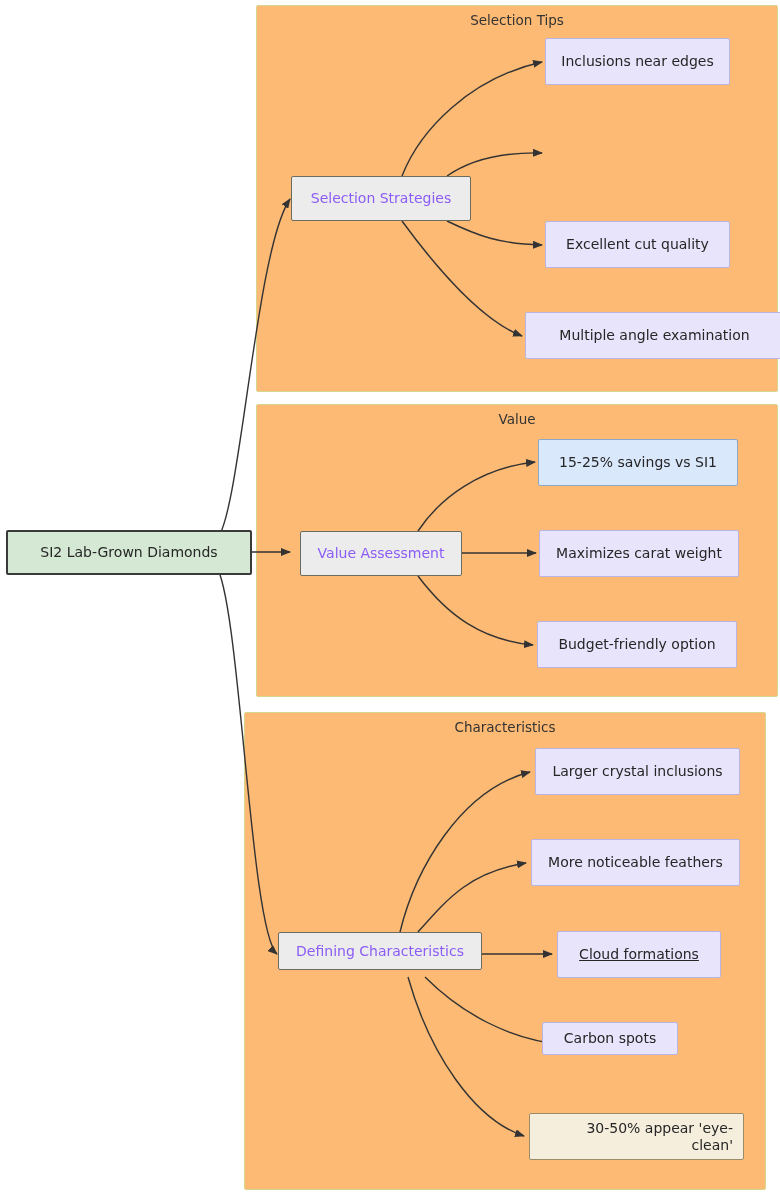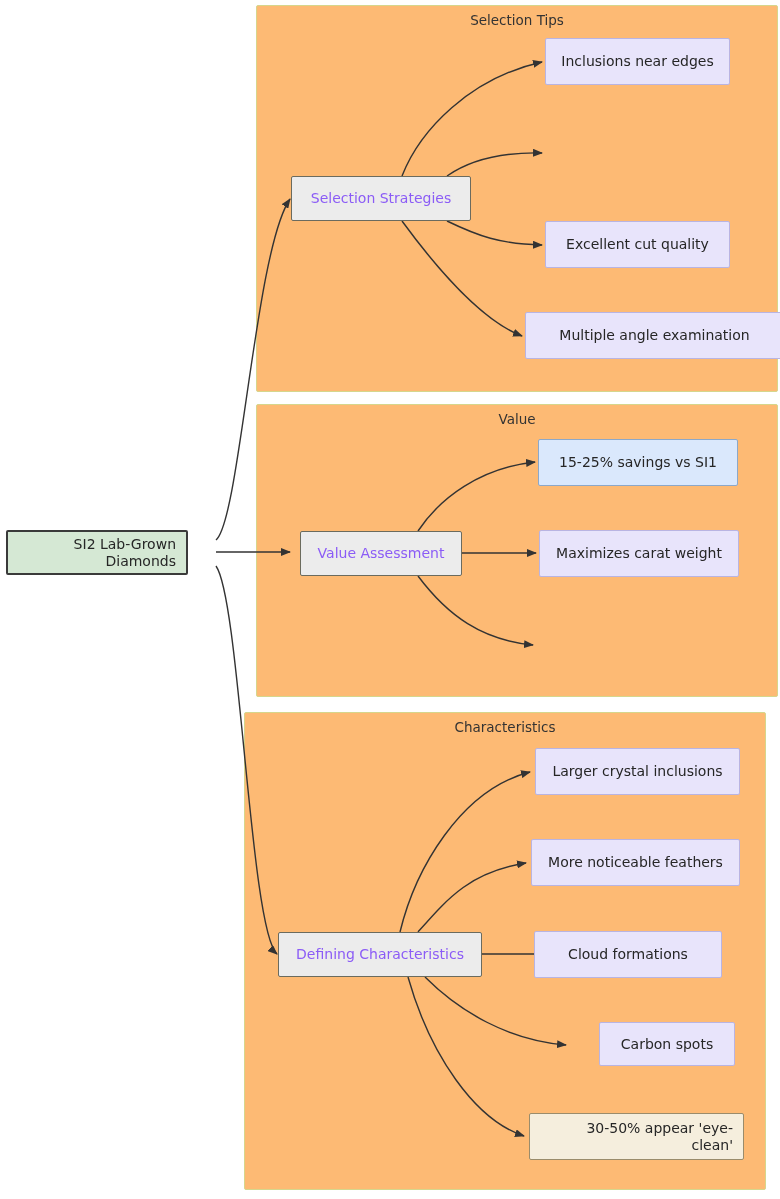--- a/index.html
+++ b/index.html
@@ -122,43 +122,44 @@
       <path d="M418,576 C448,616 482,640 533,645"></path>
 
       <path d="M400,932 C415,870 460,790 530,772"></path>
       <path d="M418,932 C448,898 470,872 526,863"></path>
       <path d="M482,954 L552,954"></path>
       <path d="M425,977 C460,1012 508,1040 566,1045"></path>
       <path d="M408,977 C430,1055 475,1120 524,1136"></path>
     </g>
   </svg>
 
-  <div class="node node-root" style="left:6px; top:530px; width:182px; height:45px;">SI2 Lab-Grown Diamonds</div>
+  <div class="node node-root" style="left:6px; top:530px; width:246px; height:45px;">SI2 Lab-Grown Diamonds</div>
 
   <div class="node node-mid" style="left:291px; top:176px; width:180px; height:45px;">Selection Strategies</div>
 
   <div class="node node-leaf" style="left:545px; top:38px; width:185px; height:47px;">Inclusions near edges</div>
 
 
   <div class="node node-leaf" style="left:545px; top:221px; width:185px; height:47px;">Excellent cut quality</div>
 
   <div class="node node-leaf" style="left:525px; top:312px; width:259px; height:47px;">Multiple angle examination</div>
 
   <div class="node node-mid" style="left:300px; top:531px; width:162px; height:45px;">Value Assessment</div>
 
   <div class="node node-highlight-blue" style="left:538px; top:439px; width:200px; height:47px;">15-25% savings vs SI1</div>
 
   <div class="node node-leaf" style="left:539px; top:530px; width:200px; height:47px;">Maximizes carat weight</div>
 
+  <div class="node node-leaf" style="left:537px; top:621px; width:200px; height:47px;">Budget-friendly option</div>
 
-  <div class="node node-mid" style="left:278px; top:932px; width:204px; height:45px;">Defining Characteristics</div>
+  <div class="node node-mid" style="left:278px; top:932px; width:204px; height:38px;">Defining Characteristics</div>
 
   <div class="node node-leaf" style="left:535px; top:748px; width:205px; height:47px;">Larger crystal inclusions</div>
 
   <div class="node node-leaf" style="left:531px; top:839px; width:209px; height:47px;">More noticeable feathers</div>
 
-  <div class="node node-leaf" style="left:534px; top:931px; width:188px; height:47px;">Cloud formations</div>
+  <div class="node node-leaf" style="left:557px; top:931px; width:164px; height:47px;text-decoration:underline;">Cloud formations</div>
 
-  <div class="node node-leaf" style="left:599px; top:1022px; width:136px; height:44px;">Carbon spots</div>
+  <div class="node node-leaf" style="left:542px; top:1022px; width:136px; height:33px;">Carbon spots</div>
 
   <div class="node node-highlight-beige" style="left:529px; top:1113px; width:215px; height:47px;padding-left:26px;">30-50% appear 'eye-clean'</div>
 
 </div>
 
 </body></html>

